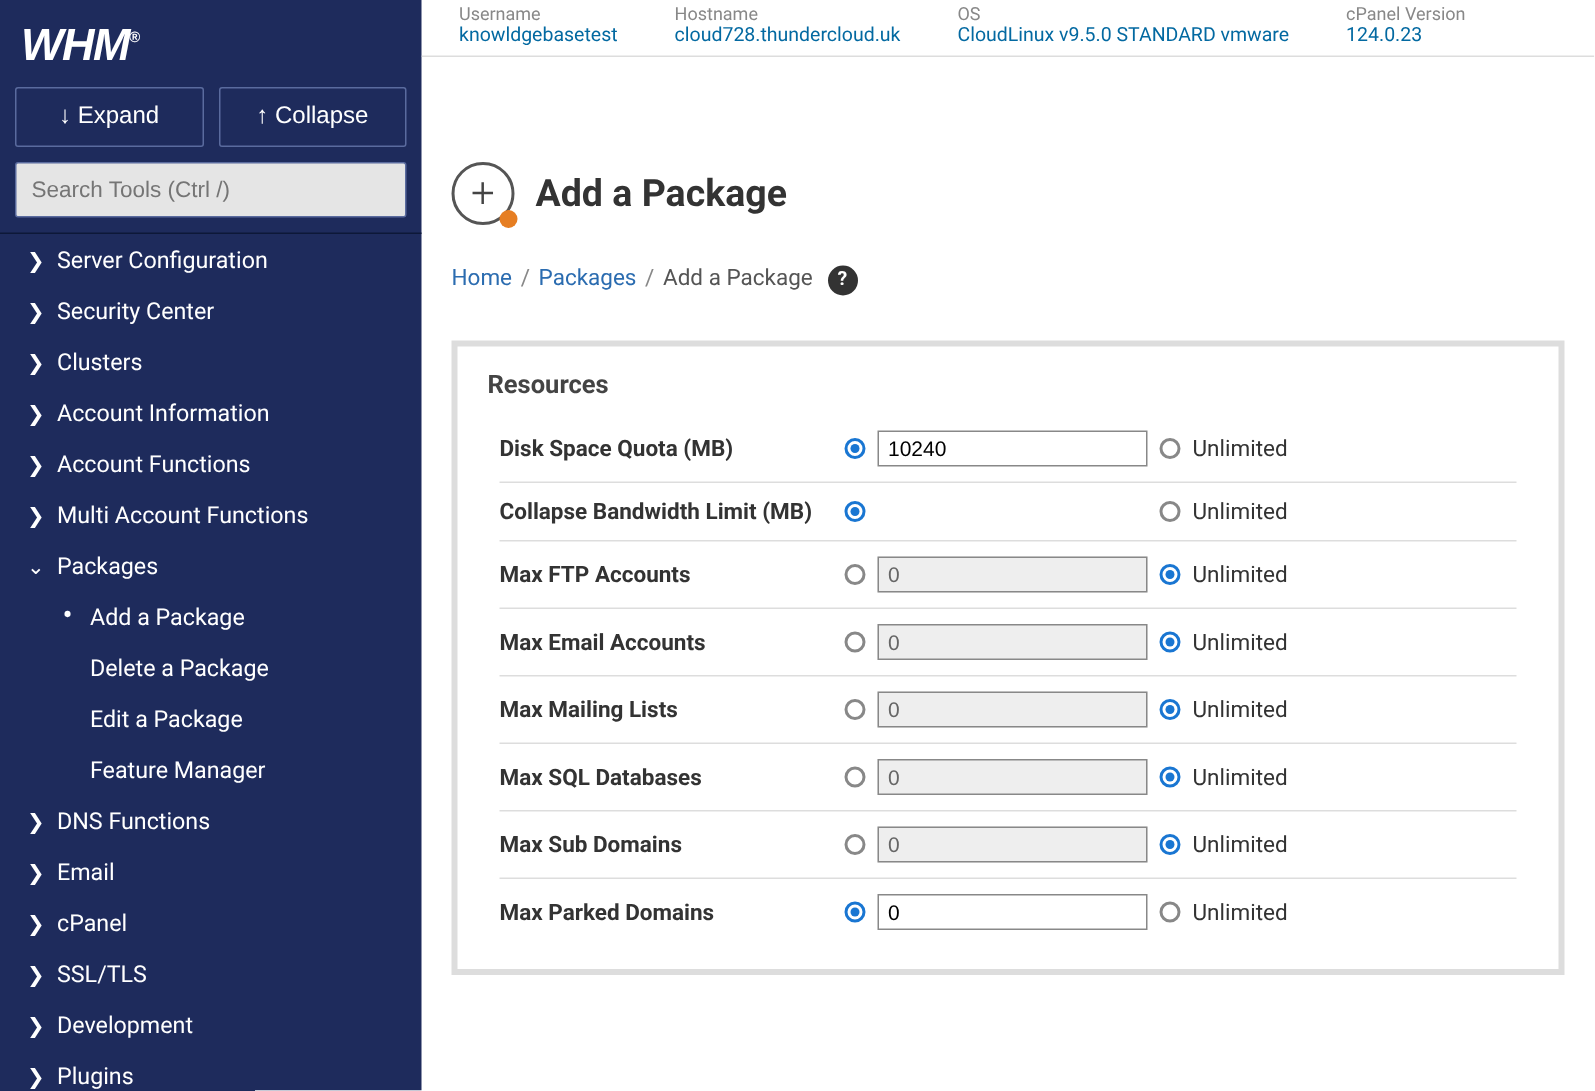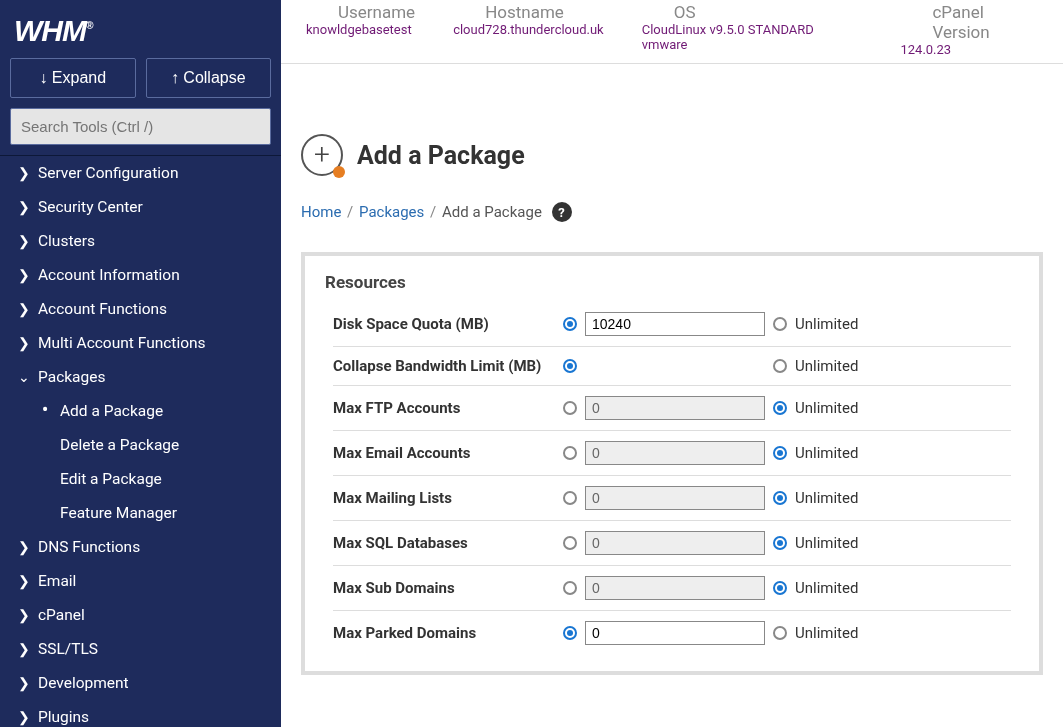--- a/index.html
+++ b/index.html
@@ -18,22 +18,22 @@
   .nav-item { display: flex; align-items: center; gap: 10px; padding: 8px 18px; font-size: 15.5px; color: #fff; cursor: pointer; }
   .nav-item.sub { padding-left: 40px; }
   .nav-item .chev { width: 10px; display:inline-block; font-size: 14px; color:#fff; }
   .nav-item .bullet { font-size: 20px; line-height: 10px; position: relative; top:-2px; display:inline-block; width:10px; text-align:center;}
 
   
   .main { flex: 1; display: flex; flex-direction: column; overflow: hidden; }
   .topinfo { display:flex; padding: 2px 0 6px 0; border-bottom: 1px solid #ddd; font-size: 13px; }
   .topinfo .col { padding: 0 18px 0 0; margin-left: 20px;}
   .topinfo .col:first-child { margin-left: 25px; }
-  .topinfo .lbl { color: #888; font-size: 17px; margin-left: 32px; }
-  .topinfo .val { color: #701a75; }
+  .topinfo .lbl { color: #888; font-size: 12px; }
+  .topinfo .val { color: #0369a1; }
 
   .content { flex:1; overflow-y:auto; padding: 20px 20px 20px 20px; }
 
   .page-head { display:flex; align-items:center; gap: 14px; margin-top: 50px; margin-bottom: 26px; }
   .page-head .circ { width: 42px; height: 42px; border: 2px solid #555; border-radius: 50%; display:flex; align-items:center; justify-content:center; position:relative;}
   .page-head .circ .plus { font-size: 28px; font-weight: 300; color: #444; line-height: 1; }
   .page-head .circ .gear { position:absolute; bottom:-4px; right:-4px; width:12px;height:12px; border-radius:50%; background:#e67e22;}
   .page-head h1 { font-size: 25px; font-weight: 700; color: #333; }
 
   .crumbs { font-size: 15px; color: #555; margin-bottom: 30px; }

